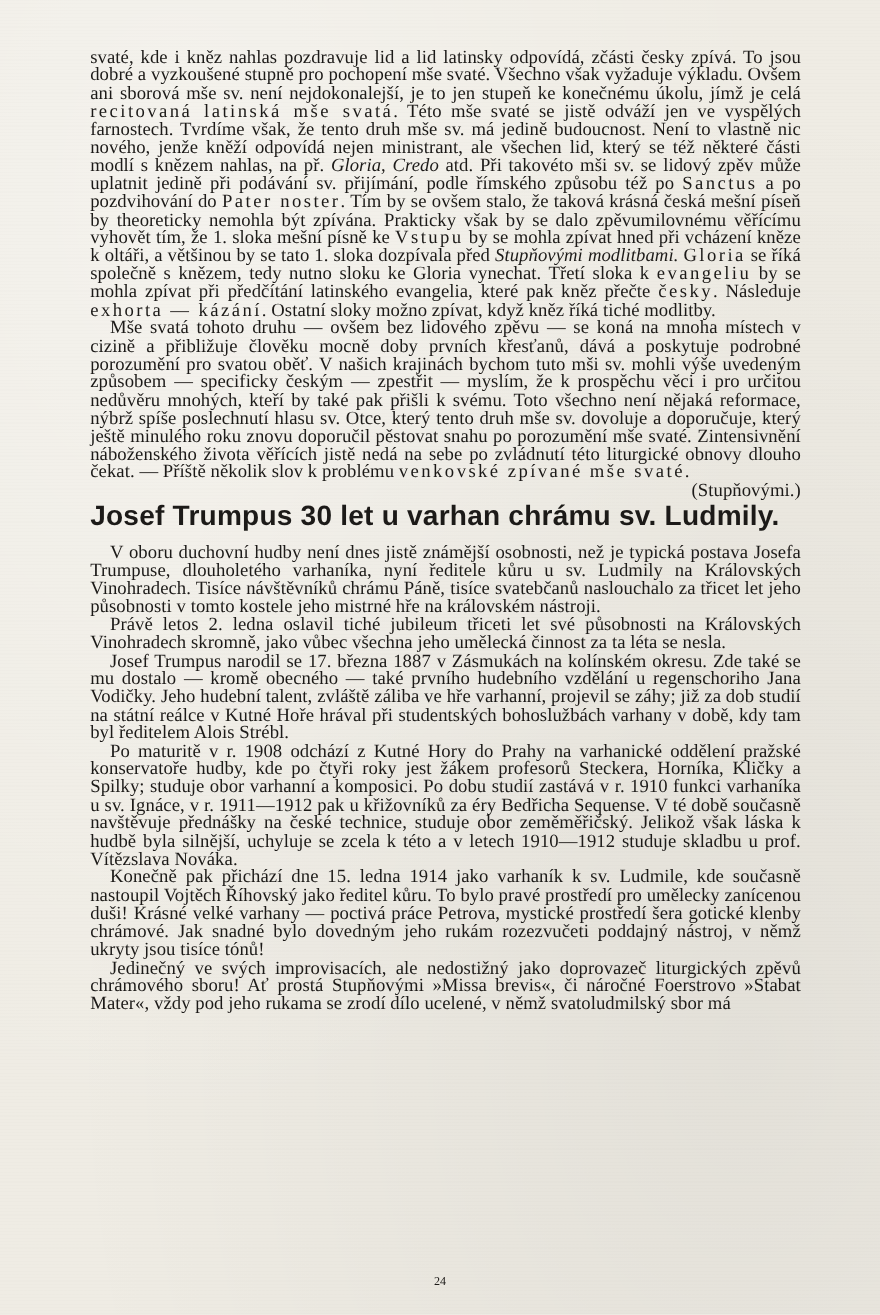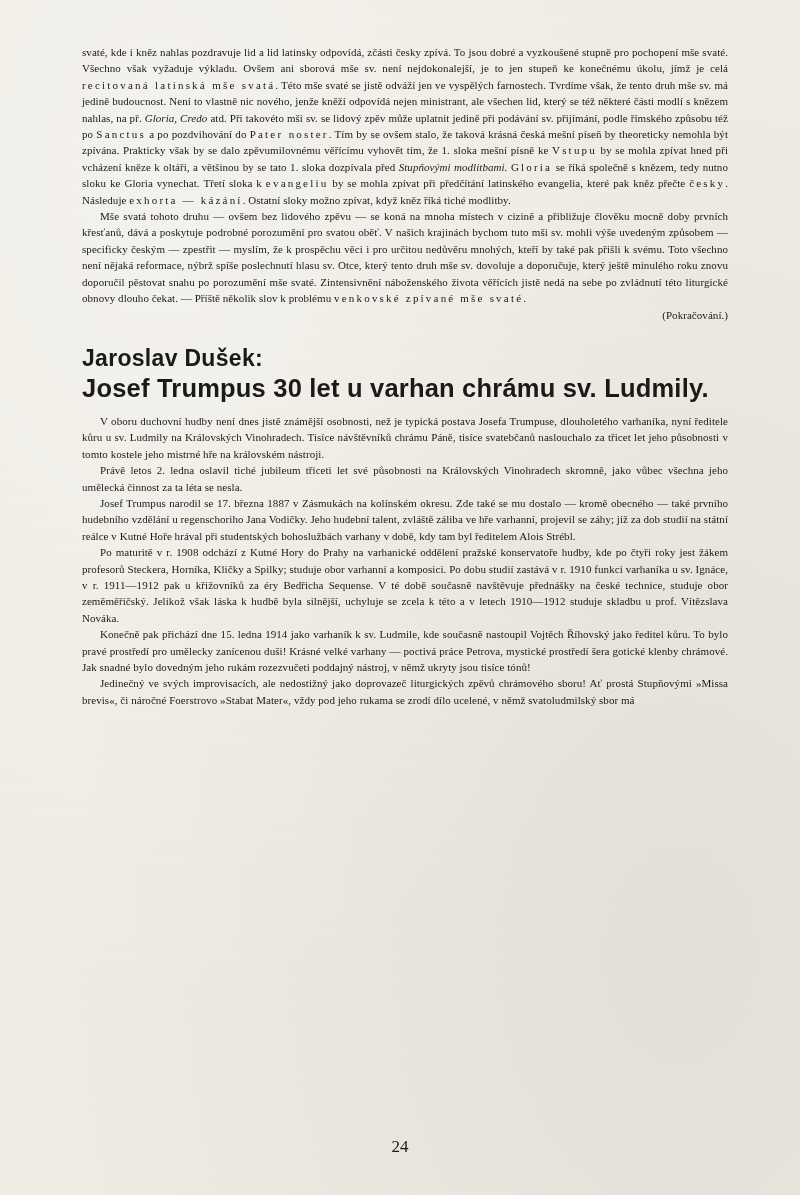--- a/index.html
+++ b/index.html
@@ -35,21 +35,21 @@
     opacity: .7;
   }
   .col {
     position: relative;
     z-index: 2;
   }
   p.body {
     margin: 0;
     text-align: justify;
     text-justify: inter-word;
-    font-size: 11px;
+    font-size: 17px;
     line-height: 16.4px;
     text-indent: 18px;
     hyphens: manual;
     letter-spacing: 0.05px;
   }
   p.body.first {
     text-indent: 0;
   }
   .sp {
     letter-spacing: 2.2px;
@@ -74,44 +74,43 @@
     font-family: "Liberation Sans", sans-serif;
     font-weight: bold;
     font-size: 25.5px;
     line-height: 30px;
     margin: 0 0 10px 0;
     letter-spacing: 0.2px;
     white-space: nowrap;
   }
   .pagenum {
     position: absolute;
-    bottom: 38px;
+    bottom: 24px;
     left: 0;
     width: 100%;
     text-align: center;
-    font-size: 17px;
+    font-size: 11px;
     z-index: 2;
   }
   .sectionA p.body + p.body { margin-top: 0; }
 </style>
 </head>
 <body>
 
 <div class="page">
   <div class="col">
 
     <div class="sectionA">
       <p class="body first">svaté, kde i kněz nahlas pozdravuje lid a lid latinsky odpovídá, zčásti česky zpívá. To jsou dobré a vyzkoušené stupně pro pochopení mše svaté. Všechno však vyžaduje výkladu. Ovšem ani sborová mše sv. není nejdokonalejší, je to jen stupeň ke konečnému úkolu, jímž je celá <span class="sp">recitovaná latinská mše svatá</span>. Této mše svaté se jistě odváží jen ve vyspělých farnostech. Tvrdíme však, že tento druh mše sv. má jedině budoucnost. Není to vlastně nic nového, jenže kněží odpovídá nejen ministrant, ale všechen lid, který se též některé části modlí s knězem nahlas, na př. <span class="it">Gloria, Credo</span> atd. Při takovéto mši sv. se lidový zpěv může uplatnit jedině při podávání sv. přijímání, podle římského způsobu též po <span class="sp">Sanctus</span> a po pozdvihování do <span class="sp">Pater noster</span>. Tím by se ovšem stalo, že taková krásná česká mešní píseň by theoreticky nemohla být zpívána. Prakticky však by se dalo zpěvumilovnému věřícímu vyhovět tím, že 1. sloka mešní písně ke <span class="sp">Vstupu</span> by se mohla zpívat hned při vcházení kněze k oltáři, a většinou by se tato 1. sloka dozpívala před <span class="it">Stupňovými modlitbami.</span> <span class="sp">Gloria</span> se říká společně s knězem, tedy nutno sloku ke Gloria vynechat. Třetí sloka k <span class="sp">evangeliu</span> by se mohla zpívat při předčítání latinského evangelia, které pak kněz přečte <span class="sp">česky</span>. Následuje <span class="sp">exhorta — kázání</span>. Ostatní sloky možno zpívat, když kněz říká tiché modlitby.</p>
       <p class="body">Mše svatá tohoto druhu — ovšem bez lidového zpěvu — se koná na mnoha místech v cizině a přibližuje člověku mocně doby prvních křesťanů, dává a poskytuje podrobné porozumění pro svatou oběť. V našich krajinách bychom tuto mši sv. mohli výše uvedeným způsobem — specificky českým — zpestřit — myslím, že k prospěchu věci i pro určitou nedůvěru mnohých, kteří by také pak přišli k svému. Toto všechno není nějaká reformace, nýbrž spíše poslechnutí hlasu sv. Otce, který tento druh mše sv. dovoluje a doporučuje, který ještě minulého roku znovu doporučil pěstovat snahu po porozumění mše svaté. Zintensivnění náboženského života věřících jistě nedá na sebe po zvládnutí této liturgické obnovy dlouho čekat. — Příště několik slov k problému <span class="sp">venkovské zpívané mše svaté</span>.</p>
       <p class="body">
-          <span class="sig">(Pokračování.)</span>
+          <span class="sig">(Stupňovými.)</span>
         </p>
     </div>
 
-    <h2 class="author">Jaroslav Dušek:</h2>
     <h1 class="headline">Josef Trumpus 30 let u varhan chrámu sv. Ludmily.</h1>
 
     <div class="sectionB">
       <p class="body">V oboru duchovní hudby není dnes jistě známější osobnosti, než je typická postava Josefa Trumpuse, dlouholetého varhaníka, nyní ředitele kůru u sv. Ludmily na Královských Vinohradech. Tisíce návštěvníků chrámu Páně, tisíce svatebčanů naslouchalo za třicet let jeho působnosti v tomto kostele jeho mistrné hře na královském nástroji.</p>
       <p class="body">Právě letos 2. ledna oslavil tiché jubileum třiceti let své působnosti na Královských Vinohradech skromně, jako vůbec všechna jeho umělecká činnost za ta léta se nesla.</p>
       <p class="body">Josef Trumpus narodil se 17. března 1887 v Zásmukách na kolínském okresu. Zde také se mu dostalo — kromě obecného — také prvního hudebního vzdělání u regenschoriho Jana Vodičky. Jeho hudební talent, zvláště záliba ve hře varhanní, projevil se záhy; již za dob studií na státní reálce v Kutné Hoře hrával při studentských bohoslužbách varhany v době, kdy tam byl ředitelem Alois Strébl.</p>
       <p class="body">Po maturitě v r. 1908 odchází z Kutné Hory do Prahy na varhanické oddělení pražské konservatoře hudby, kde po čtyři roky jest žákem profesorů Steckera, Horníka, Kličky a Spilky; studuje obor varhanní a komposici. Po dobu studií zastává v r. 1910 funkci varhaníka u sv. Ignáce, v r. 1911—1912 pak u křižovníků za éry Bedřicha Sequense. V té době současně navštěvuje přednášky na české technice, studuje obor zeměměřičský. Jelikož však láska k hudbě byla silnější, uchyluje se zcela k této a v letech 1910—1912 studuje skladbu u prof. Vítězslava Nováka.</p>
       <p class="body">Konečně pak přichází dne 15. ledna 1914 jako varhaník k sv. Ludmile, kde současně nastoupil Vojtěch Říhovský jako ředitel kůru. To bylo pravé prostředí pro umělecky zanícenou duši! Krásné velké varhany — poctivá práce Petrova, mystické prostředí šera gotické klenby chrámové. Jak snadné bylo dovedným jeho rukám rozezvučeti poddajný nástroj, v němž ukryty jsou tisíce tónů!</p>
       <p class="body">Jedinečný ve svých improvisacích, ale nedostižný jako doprovazeč liturgických zpěvů chrámového sboru! Ať prostá Stupňovými »Missa brevis«, či náročné Foerstrovo »Stabat Mater«, vždy pod jeho rukama se zrodí dílo ucelené, v němž svatoludmilský sbor má</p>
     </div>

